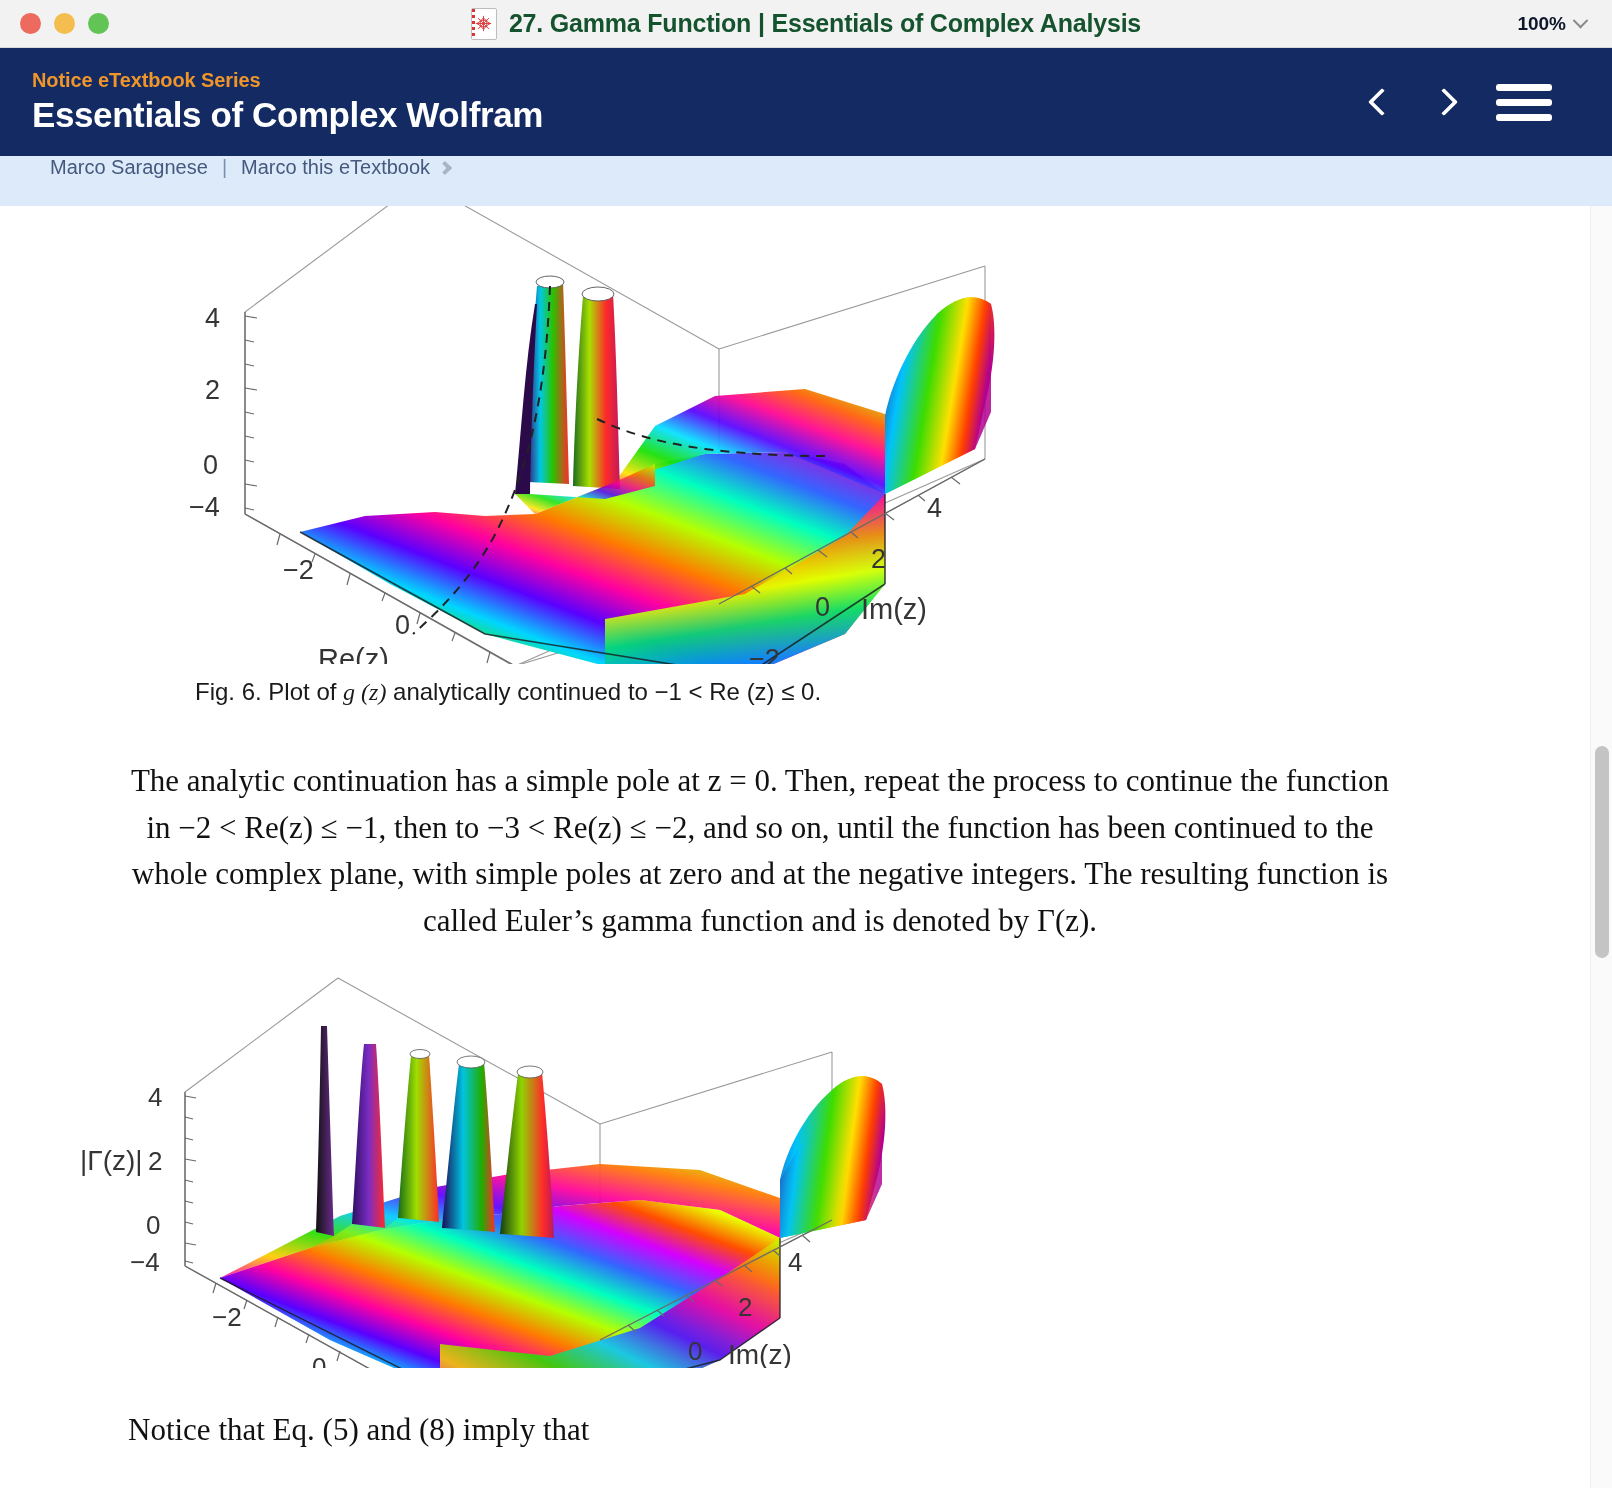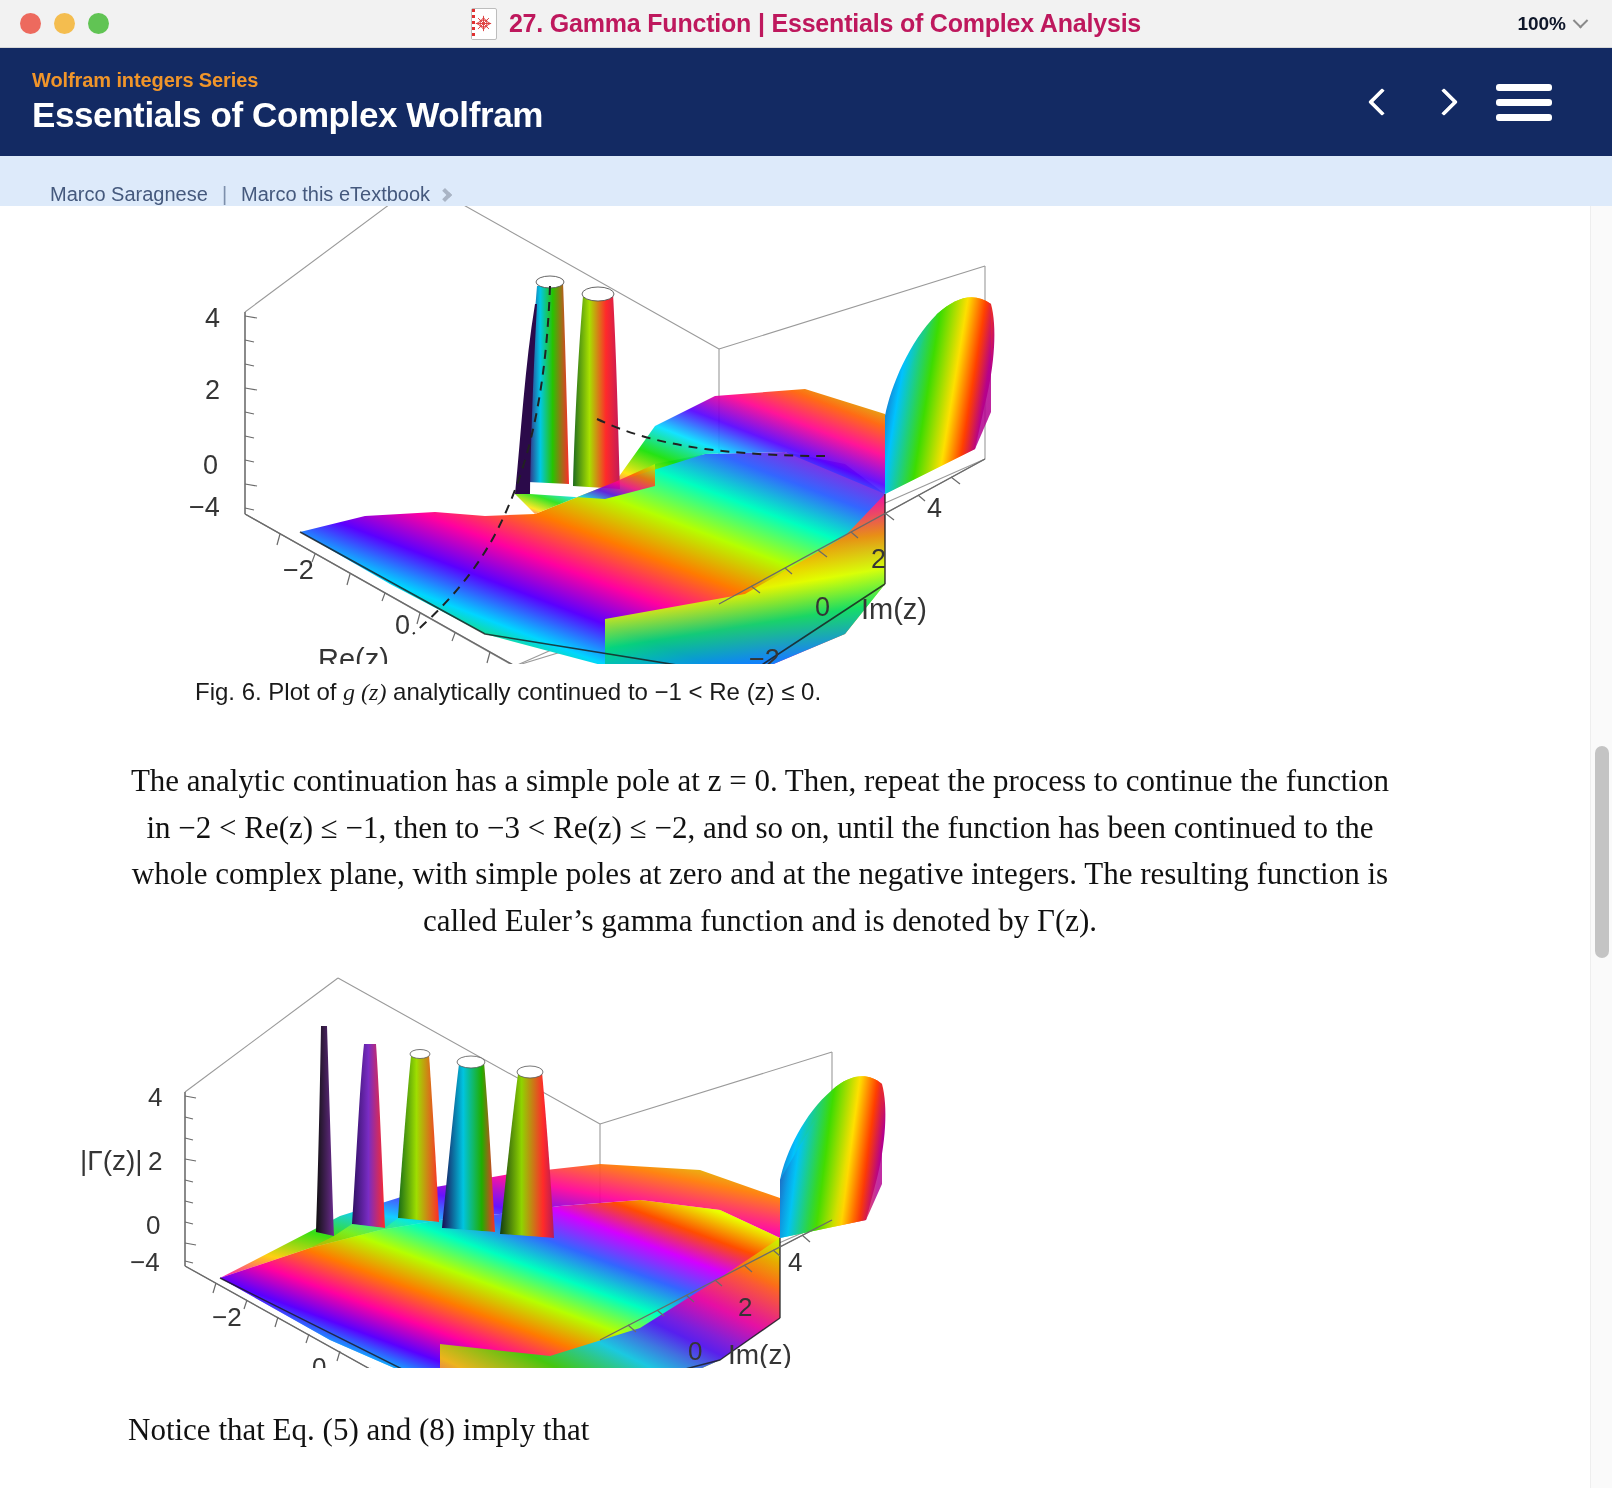--- a/index.html
+++ b/index.html
@@ -35,21 +35,21 @@
     border: 1px solid #bdbdbd; border-radius: 2px;
     display: flex; align-items: center; justify-content: center;
     position: relative; pointer-events: auto;
   }
   .favicon::before {
     content: ""; position: absolute; left: 0; top: 0; bottom: 0; width: 3px;
     background: repeating-linear-gradient(#e03030 0 3px, #ffffff 3px 6px);
   }
   .favicon svg { display: block; }
   .tb-title {
-    font-size: 25px; font-weight: bold; color: #be185d;
+    font-size: 25px; font-weight: bold; color: #14532d;
     letter-spacing: -0.2px; pointer-events: auto;
   }
   .tb-zoom {
     position: absolute; right: 26px; top: 50%; transform: translateY(-50%);
     font-size: 19px; font-weight: bold; color: #0f172a;
     display: flex; align-items: center; gap: 9px;
   }
   .chev-down {
     width: 11px; height: 11px; border-right: 2.4px solid #8a8a8a;
     border-bottom: 2.4px solid #8a8a8a; transform: rotate(45deg) translate(-2px,-2px);
@@ -76,21 +76,21 @@
   .chev.left  { transform: rotate(-135deg); }
   .chev.right { transform: rotate(45deg); }
   .hamburger { display: flex; flex-direction: column; gap: 8px; }
   .hamburger span {
     display: block; width: 56px; height: 7px; background: #ffffff; border-radius: 3px;
   }
 
   
   .byline {
     height: 50px; background: #ddeafa;
-    display: flex; align-items: flex-end; gap: 14px; padding-left: 50px;
+    display: flex; align-items: flex-start; gap: 14px; padding-left: 50px;
     font-size: 20px; color: #45597d;
   }
   .byline .sep { color: #7d8fab; }
   .byline .cite { display: flex; align-items: center; gap: 10px; }
   .chev-small {
     width: 10px; height: 10px; border-top: 4px solid #a9b4c4;
     border-right: 4px solid #a9b4c4; transform: rotate(45deg);
   }
 
   
@@ -153,21 +153,21 @@
     <span class="tb-title">27. Gamma Function | Essentials of Complex Analysis</span>
   </div>
   <div class="tb-zoom">
     <span>100%</span>
     <span class="chev-down"></span>
   </div>
 </div>
 
 <div class="banner">
   <div>
-    <div class="brand-series">Wolfram integers Series</div>
+    <div class="brand-series">Notice eTextbook Series</div>
     <div class="brand-title">Essentials of Complex Wolfram</div>
   </div>
   <div class="nav-icons">
     <span class="chev left"></span>
     <span class="chev right"></span>
     <span class="hamburger">
       <span></span>
         <span></span>
         <span></span>
     </span>

